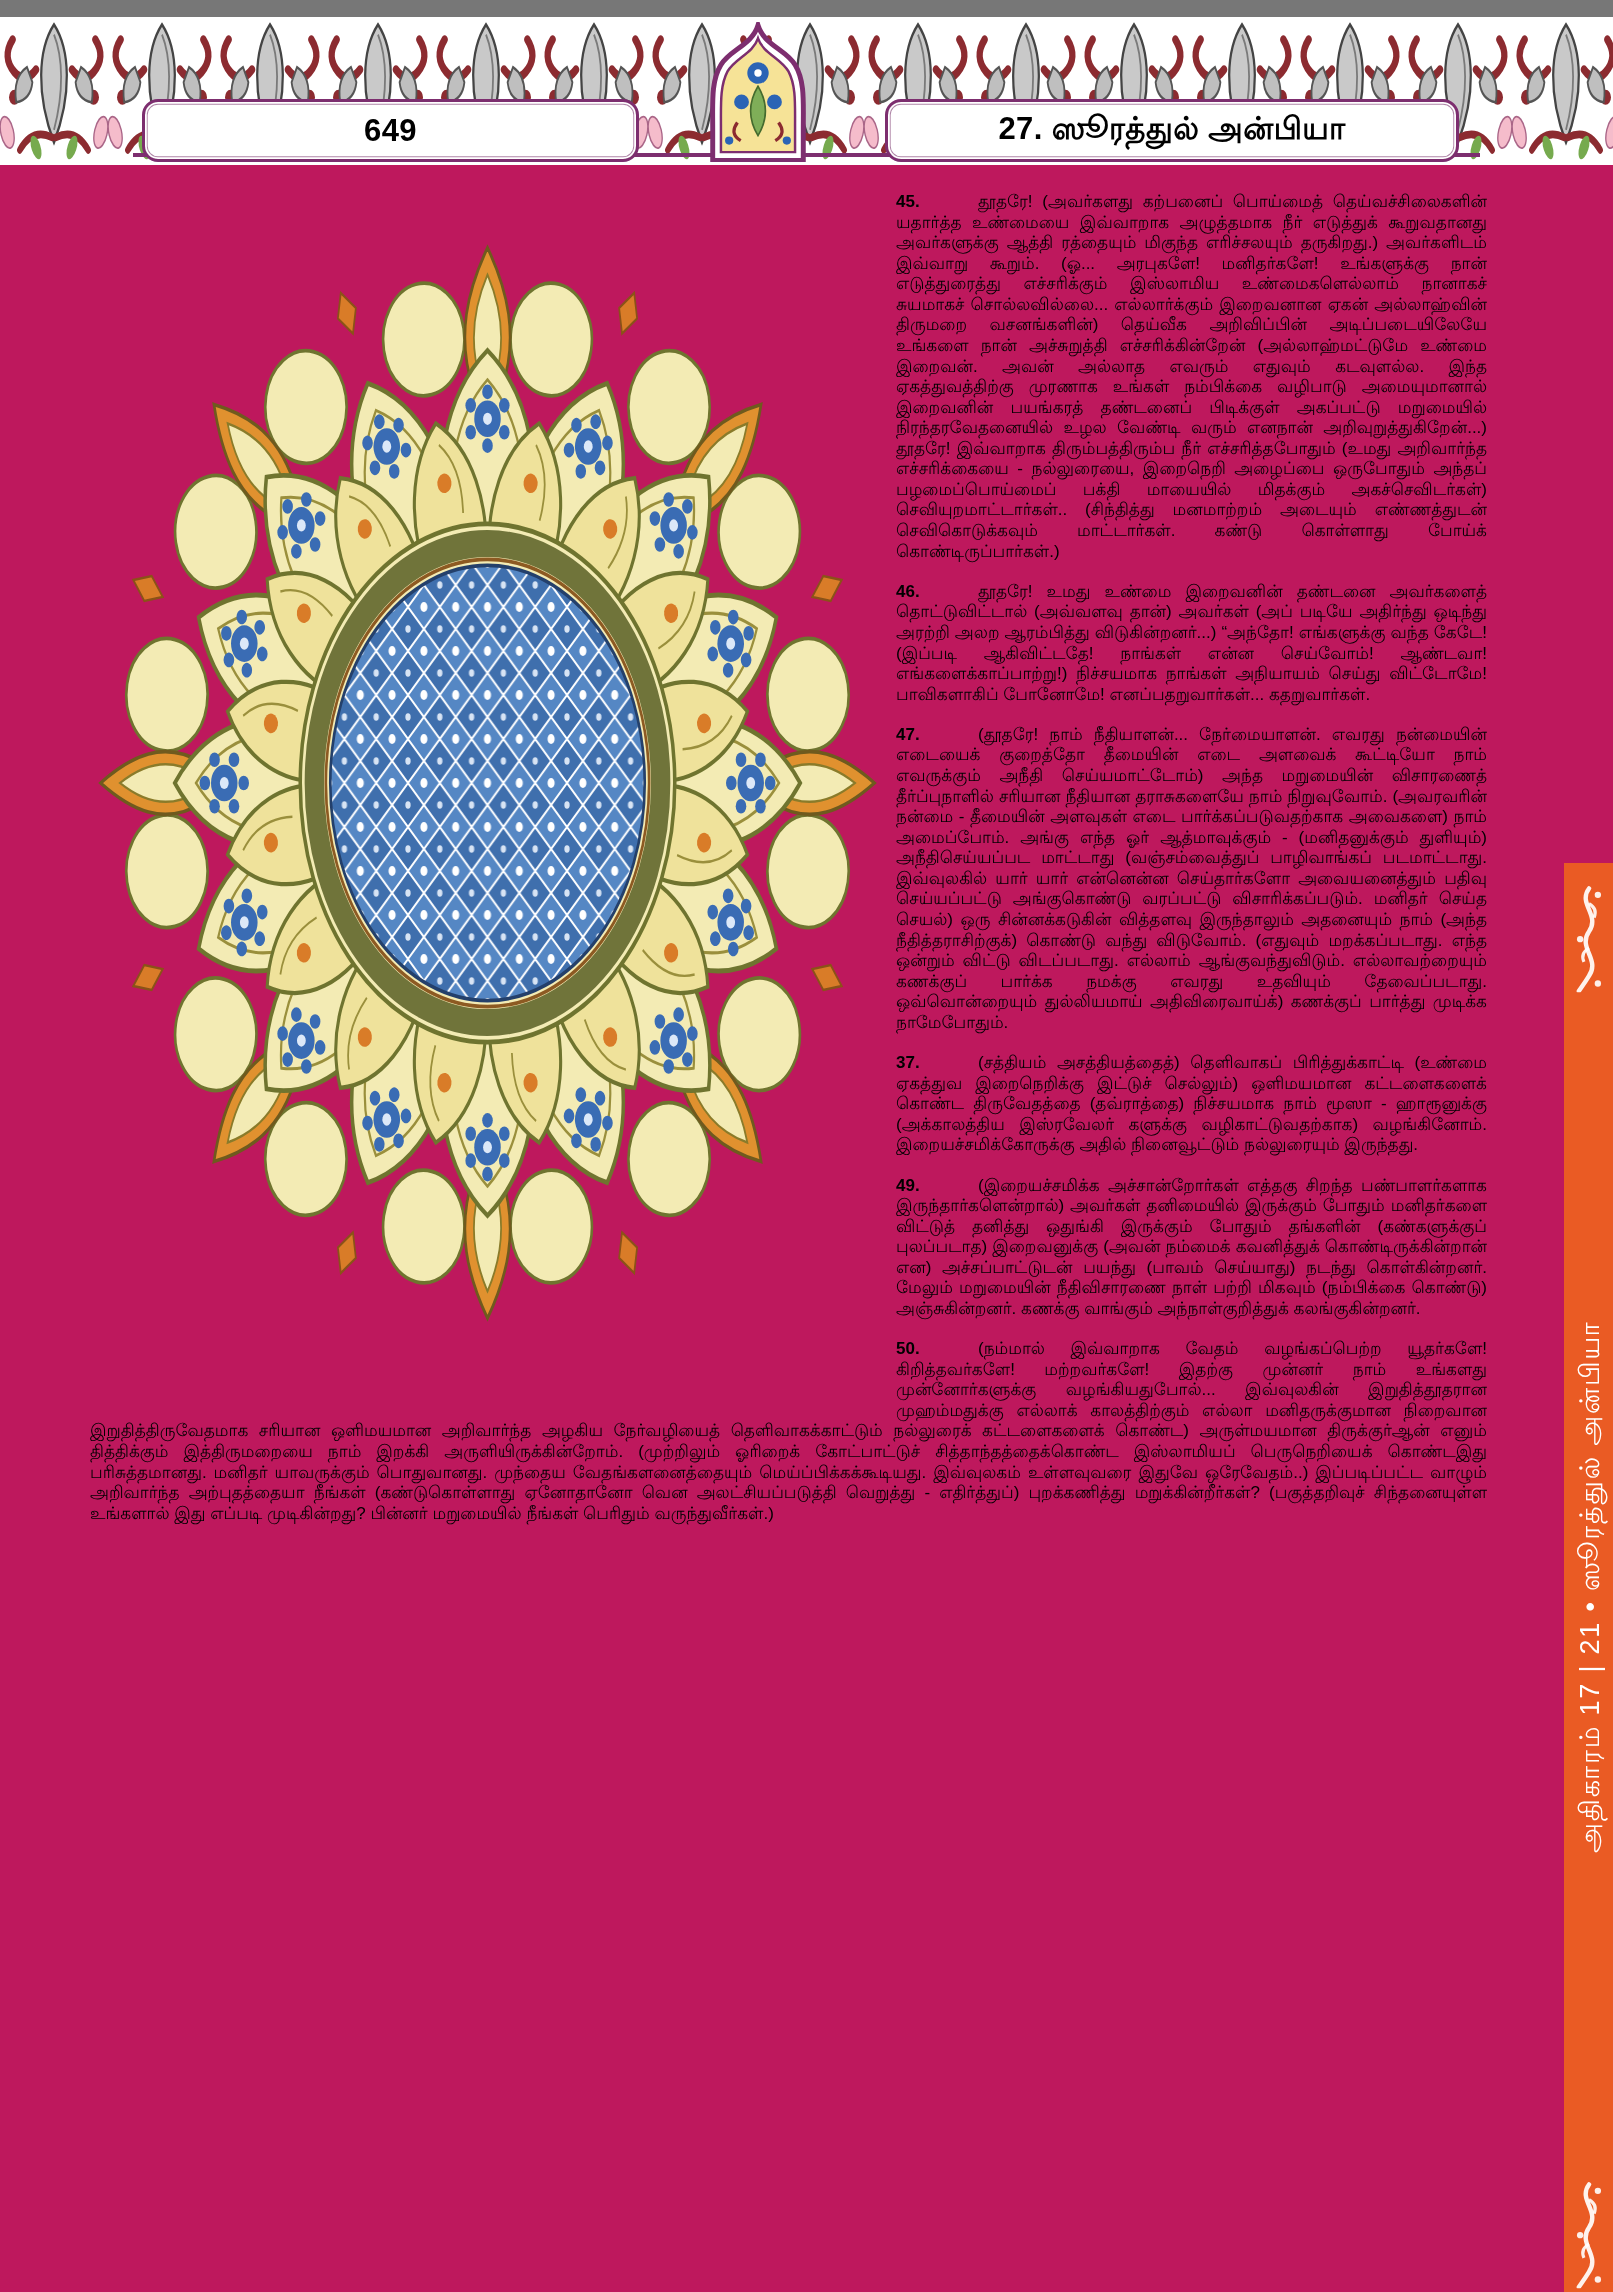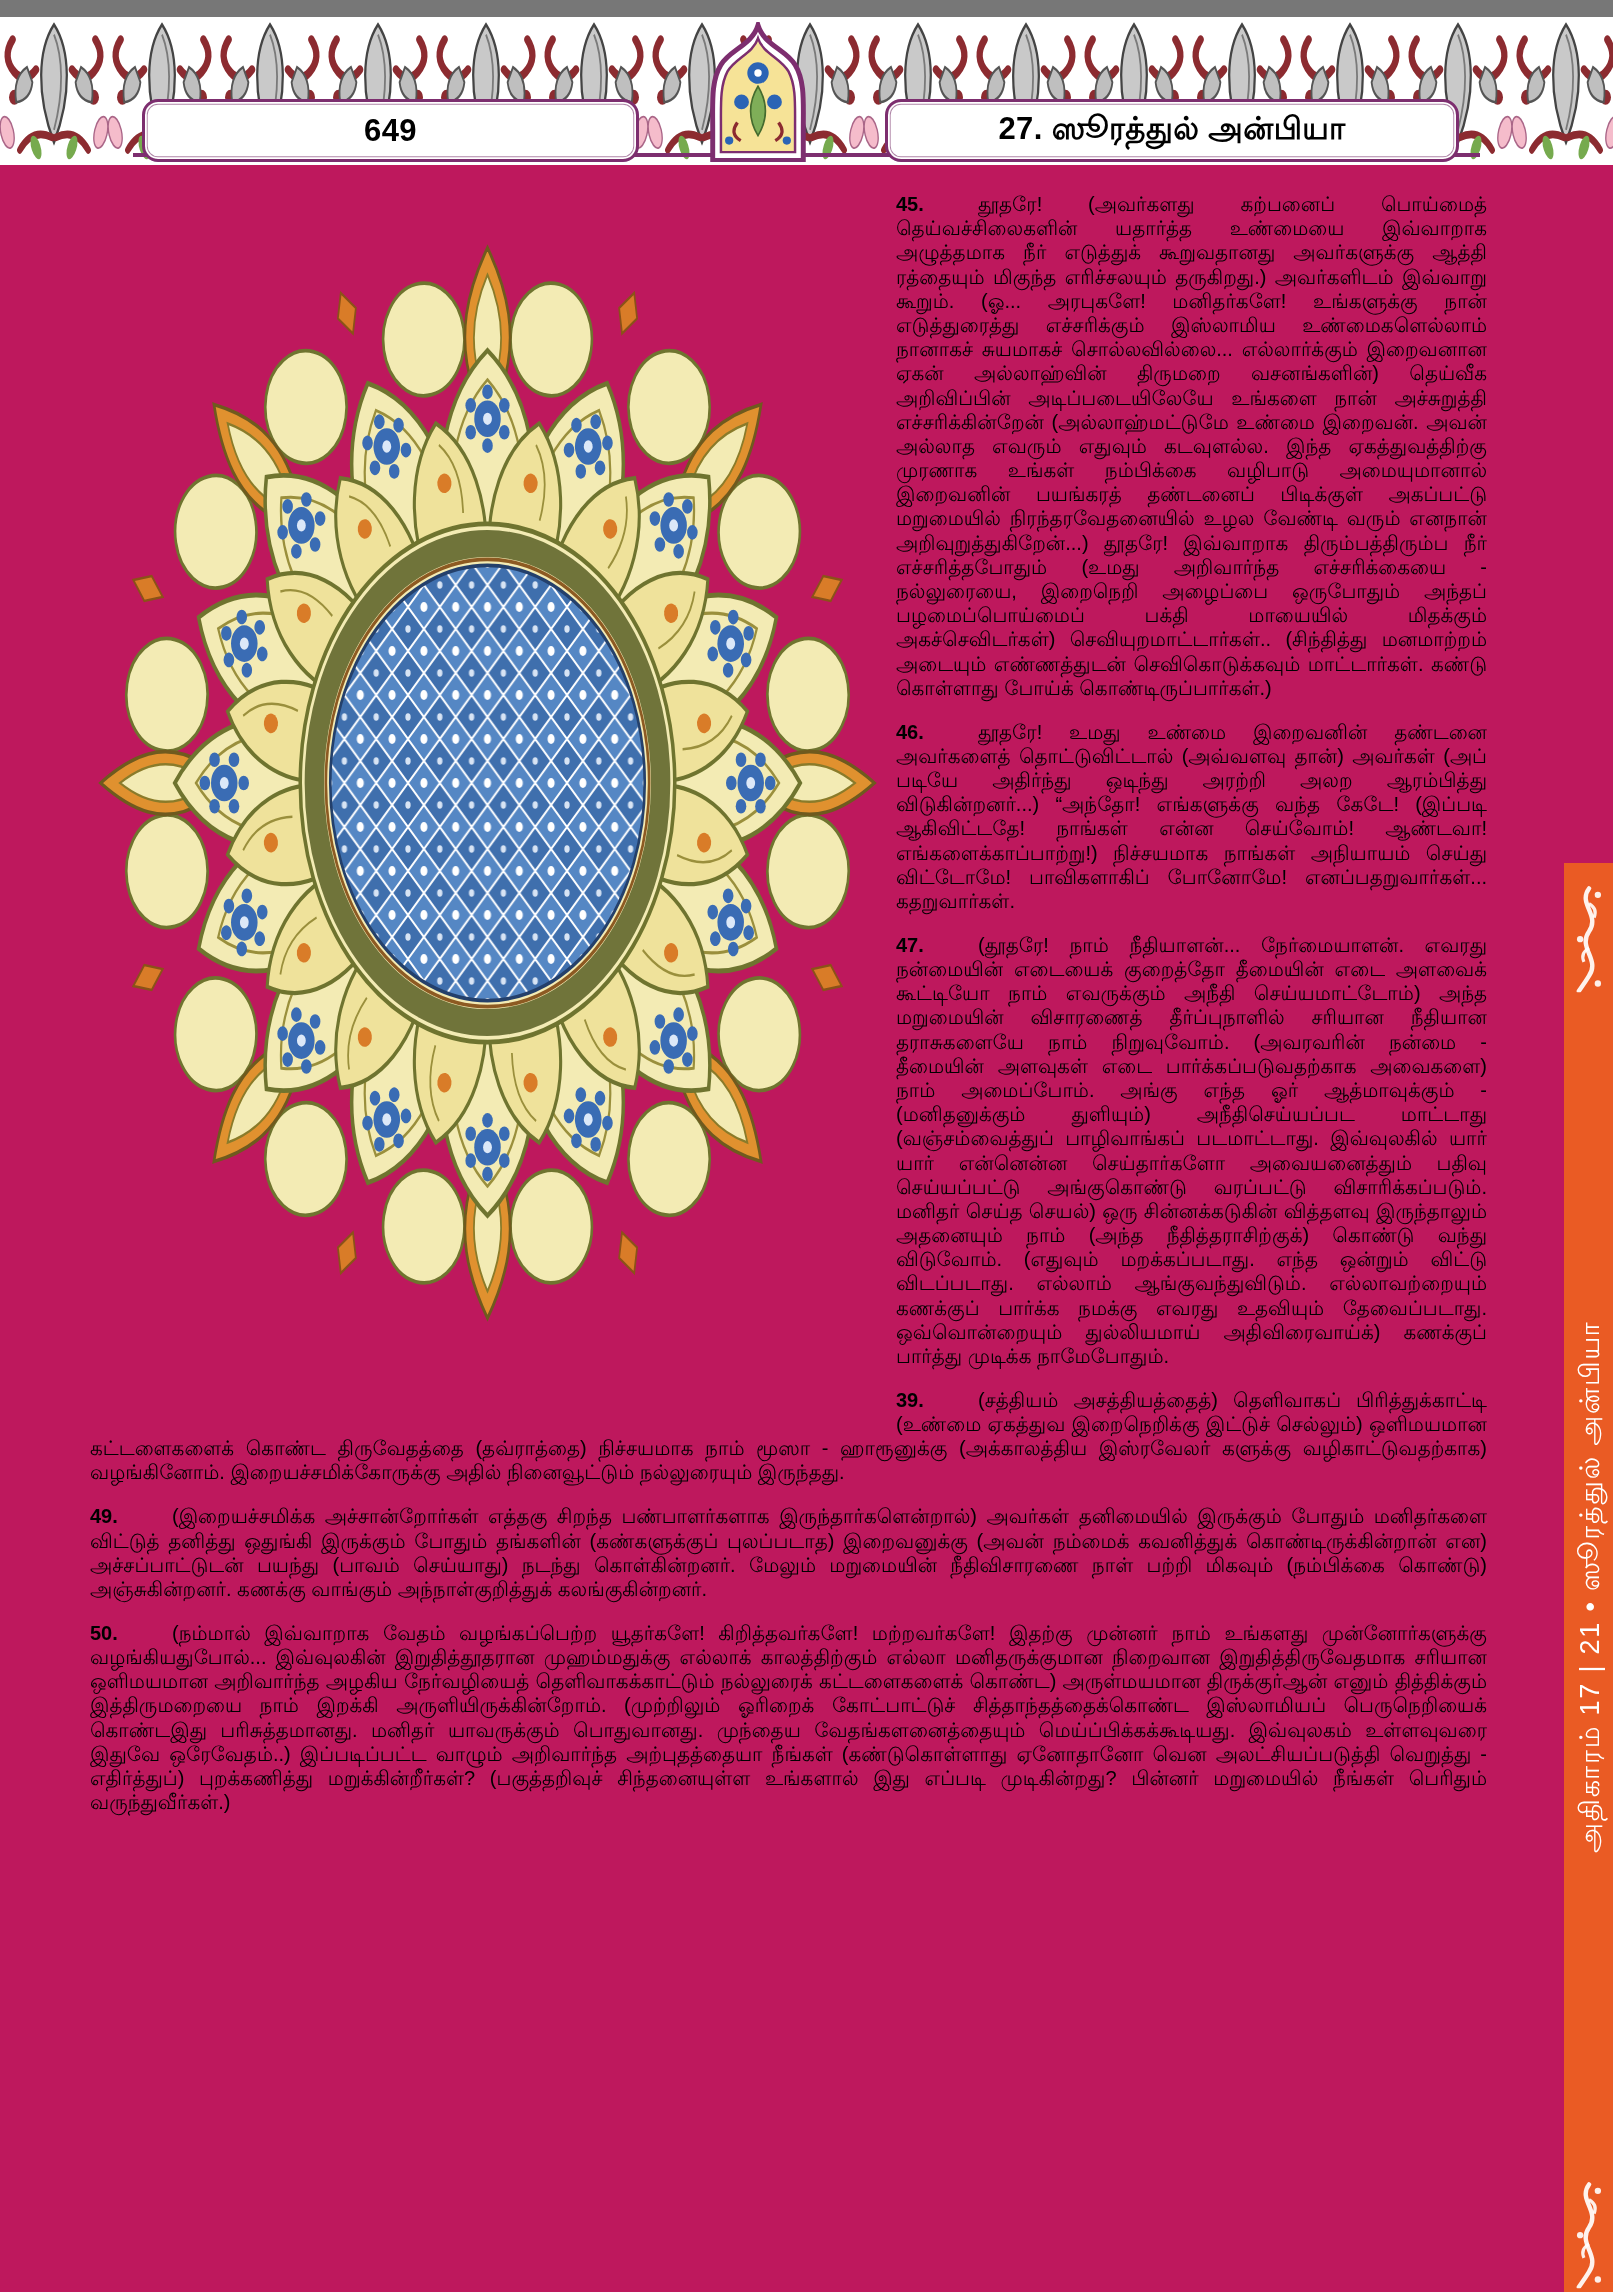--- a/index.html
+++ b/index.html
@@ -13,21 +13,21 @@
           border-radius:16px;display:flex;align-items:center;justify-content:center;z-index:2;
           box-shadow:inset 0 0 0 1.8px #fff, inset 0 0 0 2.7px #b087a8;}
   .banner-left{left:142px;width:491px;}
   .banner-right{left:885px;width:568px;}
   .banner span{font-size:31px;font-weight:bold;letter-spacing:0.4px;}
   .medallion{position:absolute;left:647px;top:5.4px;width:222px;height:140px;z-index:3;}
   
   .content{position:absolute;top:175px;left:90px;width:1397px;}
   .mandala-wrap{float:left;width:806px;height:1224px;}
   .mandala-wrap svg{display:block;width:795px;height:1100px;margin-top:41px;}
-  .verse{margin:0 0 19.7px 0;font-size:20px;line-height:1.21;text-align:justify;}
+  .verse{margin:0 0 19.7px 0;font-size:17px;line-height:1.21;text-align:justify;}
   .vnum{font-weight:bold;display:inline-block;min-width:82px;}
   
   .sidebar{position:absolute;top:846px;right:0;bottom:0;width:50px;background:#ea5b24;
            display:flex;flex-direction:column;align-items:center;z-index:4;}
   .flourish{width:38px;height:133px;flex:0 0 auto;margin:9px 0;}
   .side-text{flex:1;display:flex;align-items:center;justify-content:center;
              writing-mode:vertical-rl;transform:rotate(180deg);color:#fff;
              font-size:27px;white-space:nowrap;letter-spacing:1.8px;}
   .defs-store{position:absolute;width:0;height:0;overflow:hidden;}
 </style>
@@ -254,21 +254,21 @@
         <circle cx="450" cy="450" r="178" fill="url(#mgrid)" stroke="#24406b" stroke-width="3"></circle>
       </svg>
     </div>
 
     <p class="verse"><b class="vnum">45.</b><span>தூதரே! (அவர்களது கற்பனைப் பொய்மைத் தெய்வச்சிலைகளின் யதார்த்த உண்மையை இவ்வாறாக அழுத்தமாக நீர் எடுத்துக் கூறுவதானது அவர்களுக்கு ஆத்தி ரத்தையும் மிகுந்த எரிச்சலயும் தருகிறது.) அவர்களிடம் இவ்வாறு கூறும். (ஓ... அரபுகளே! மனிதர்களே! உங்களுக்கு நான் எடுத்துரைத்து எச்சரிக்கும் இஸ்லாமிய உண்மைகளெல்லாம் நானாகச் சுயமாகச் சொல்லவில்லை... எல்லார்க்கும் இறைவனான ஏகன் அல்லாஹ்வின் திருமறை வசனங்களின்) தெய்வீக அறிவிப்பின் அடிப்படையிலேயே உங்களை நான் அச்சுறுத்தி எச்சரிக்கின்றேன் (அல்லாஹ்மட்டுமே உண்மை இறைவன். அவன் அல்லாத எவரும் எதுவும் கடவுளல்ல. இந்த ஏகத்துவத்திற்கு முரணாக உங்கள் நம்பிக்கை வழிபாடு அமையுமானால் இறைவனின் பயங்கரத் தண்டனைப் பிடிக்குள் அகப்பட்டு மறுமையில் நிரந்தரவேதனையில் உழல வேண்டி வரும் எனநான் அறிவுறுத்துகிறேன்...) தூதரே! இவ்வாறாக திரும்பத்திரும்ப நீர் எச்சரித்தபோதும் (உமது அறிவார்ந்த எச்சரிக்கையை - நல்லுரையை, இறைநெறி அழைப்பை ஒருபோதும் அந்தப் பழமைப்பொய்மைப் பக்தி மாயையில் மிதக்கும் அகச்செவிடர்கள்) செவியுறமாட்டார்கள்.. (சிந்தித்து மனமாற்றம் அடையும் எண்ணத்துடன் செவிகொடுக்கவும் மாட்டார்கள். கண்டு கொள்ளாது போய்க் கொண்டிருப்பார்கள்.)</span></p>
 
     <p class="verse"><b class="vnum">46.</b><span>தூதரே! உமது உண்மை இறைவனின் தண்டனை அவர்களைத் தொட்டுவிட்டால் (அவ்வளவு தான்) அவர்கள் (அப் படியே அதிர்ந்து ஒடிந்து அரற்றி அலற ஆரம்பித்து விடுகின்றனர்...) “அந்தோ! எங்களுக்கு வந்த கேடே! (இப்படி ஆகிவிட்டதே! நாங்கள் என்ன செய்வோம்! ஆண்டவா! எங்களைக்காப்பாற்று!) நிச்சயமாக நாங்கள் அநியாயம் செய்து விட்டோமே! பாவிகளாகிப் போனோமே! எனப்பதறுவார்கள்... கதறுவார்கள்.</span></p>
 
     <p class="verse"><b class="vnum">47.</b><span>(தூதரே! நாம் நீதியாளன்... நேர்மையாளன். எவரது நன்மையின் எடையைக் குறைத்தோ தீமையின் எடை அளவைக் கூட்டியோ நாம் எவருக்கும் அநீதி செய்யமாட்டோம்) அந்த மறுமையின் விசாரணைத் தீர்ப்புநாளில் சரியான நீதியான தராசுகளையே நாம் நிறுவுவோம். (அவரவரின் நன்மை - தீமையின் அளவுகள் எடை பார்க்கப்படுவதற்காக அவைகளை) நாம் அமைப்போம். அங்கு எந்த ஓர் ஆத்மாவுக்கும் - (மனிதனுக்கும் துளியும்) அநீதிசெய்யப்பட மாட்டாது (வஞ்சம்வைத்துப் பாழிவாங்கப் படமாட்டாது. இவ்வுலகில் யார் யார் என்னென்ன செய்தார்களோ அவையனைத்தும் பதிவு செய்யப்பட்டு அங்குகொண்டு வரப்பட்டு விசாரிக்கப்படும். மனிதர் செய்த செயல்) ஒரு சின்னக்கடுகின் வித்தளவு இருந்தாலும் அதனையும் நாம் (அந்த நீதித்தராசிற்குக்) கொண்டு வந்து விடுவோம். (எதுவும் மறக்கப்படாது. எந்த ஒன்றும் விட்டு விடப்படாது. எல்லாம் ஆங்குவந்துவிடும். எல்லாவற்றையும் கணக்குப் பார்க்க நமக்கு எவரது உதவியும் தேவைப்படாது. ஒவ்வொன்றையும் துல்லியமாய் அதிவிரைவாய்க்) கணக்குப் பார்த்து முடிக்க நாமேபோதும்.</span></p>
 
-    <p class="verse"><b class="vnum">39.</b><span>(சத்தியம் அசத்தியத்தைத்) தெளிவாகப் பிரித்துக்காட்டி (உண்மை ஏகத்துவ இறைநெறிக்கு இட்டுச் செல்லும்) ஒளிமயமான கட்டளைகளைக் கொண்ட திருவேதத்தை (தவ்ராத்தை) நிச்சயமாக நாம் மூஸா - ஹாரூனுக்கு (அக்காலத்திய இஸ்ரவேலர் களுக்கு வழிகாட்டுவதற்காக) வழங்கினோம். இறையச்சமிக்கோருக்கு அதில் நினைவூட்டும் நல்லுரையும் இருந்தது.</span></p>
+    <p class="verse"><b class="vnum">37.</b><span>(சத்தியம் அசத்தியத்தைத்) தெளிவாகப் பிரித்துக்காட்டி (உண்மை ஏகத்துவ இறைநெறிக்கு இட்டுச் செல்லும்) ஒளிமயமான கட்டளைகளைக் கொண்ட திருவேதத்தை (தவ்ராத்தை) நிச்சயமாக நாம் மூஸா - ஹாரூனுக்கு (அக்காலத்திய இஸ்ரவேலர் களுக்கு வழிகாட்டுவதற்காக) வழங்கினோம். இறையச்சமிக்கோருக்கு அதில் நினைவூட்டும் நல்லுரையும் இருந்தது.</span></p>
 
     <p class="verse"><b class="vnum">49.</b><span>(இறையச்சமிக்க அச்சான்றோர்கள் எத்தகு சிறந்த பண்பாளர்களாக இருந்தார்களென்றால்) அவர்கள் தனிமையில் இருக்கும் போதும் மனிதர்களை விட்டுத் தனித்து ஒதுங்கி இருக்கும் போதும் தங்களின் (கண்களுக்குப் புலப்படாத) இறைவனுக்கு (அவன் நம்மைக் கவனித்துக் கொண்டிருக்கின்றான் என) அச்சப்பாட்டுடன் பயந்து (பாவம் செய்யாது) நடந்து கொள்கின்றனர். மேலும் மறுமையின் நீதிவிசாரணை நாள் பற்றி மிகவும் (நம்பிக்கை கொண்டு) அஞ்சுகின்றனர். கணக்கு வாங்கும் அந்நாள்குறித்துக் கலங்குகின்றனர்.</span></p>
 
     <p class="verse"><b class="vnum">50.</b><span>(நம்மால் இவ்வாறாக வேதம் வழங்கப்பெற்ற யூதர்களே! கிறித்தவர்களே! மற்றவர்களே! இதற்கு முன்னர் நாம் உங்களது முன்னோர்களுக்கு வழங்கியதுபோல்... இவ்வுலகின் இறுதித்தூதரான முஹம்மதுக்கு எல்லாக் காலத்திற்கும் எல்லா மனிதருக்குமான நிறைவான இறுதித்திருவேதமாக சரியான ஒளிமயமான அறிவார்ந்த அழகிய நேர்வழியைத் தெளிவாகக்காட்டும் நல்லுரைக் கட்டளைகளைக் கொண்ட) அருள்மயமான திருக்குர்ஆன் எனும் தித்திக்கும் இத்திருமறையை நாம் இறக்கி அருளியிருக்கின்றோம். (முற்றிலும் ஓரிறைக் கோட்பாட்டுச் சித்தாந்தத்தைக்கொண்ட இஸ்லாமியப் பெருநெறியைக் கொண்டஇது பரிசுத்தமானது. மனிதர் யாவருக்கும் பொதுவானது. முந்தைய வேதங்களனைத்தையும் மெய்ப்பிக்கக்கூடியது. இவ்வுலகம் உள்ளவுவரை இதுவே ஒரேவேதம்..) இப்படிப்பட்ட வாழும் அறிவார்ந்த அற்புதத்தையா நீங்கள் (கண்டுகொள்ளாது ஏனோதானோ வென அலட்சியப்படுத்தி வெறுத்து - எதிர்த்துப்) புறக்கணித்து மறுக்கின்றீர்கள்? (பகுத்தறிவுச் சிந்தனையுள்ள உங்களால் இது எப்படி முடிகின்றது? பின்னர் மறுமையில் நீங்கள் பெரிதும் வருந்துவீர்கள்.)</span></p>
 
   </div>
 
   <div class="sidebar">
     <svg class="flourish" viewBox="0 0 60 170">
         <use href="#flourish"></use>

